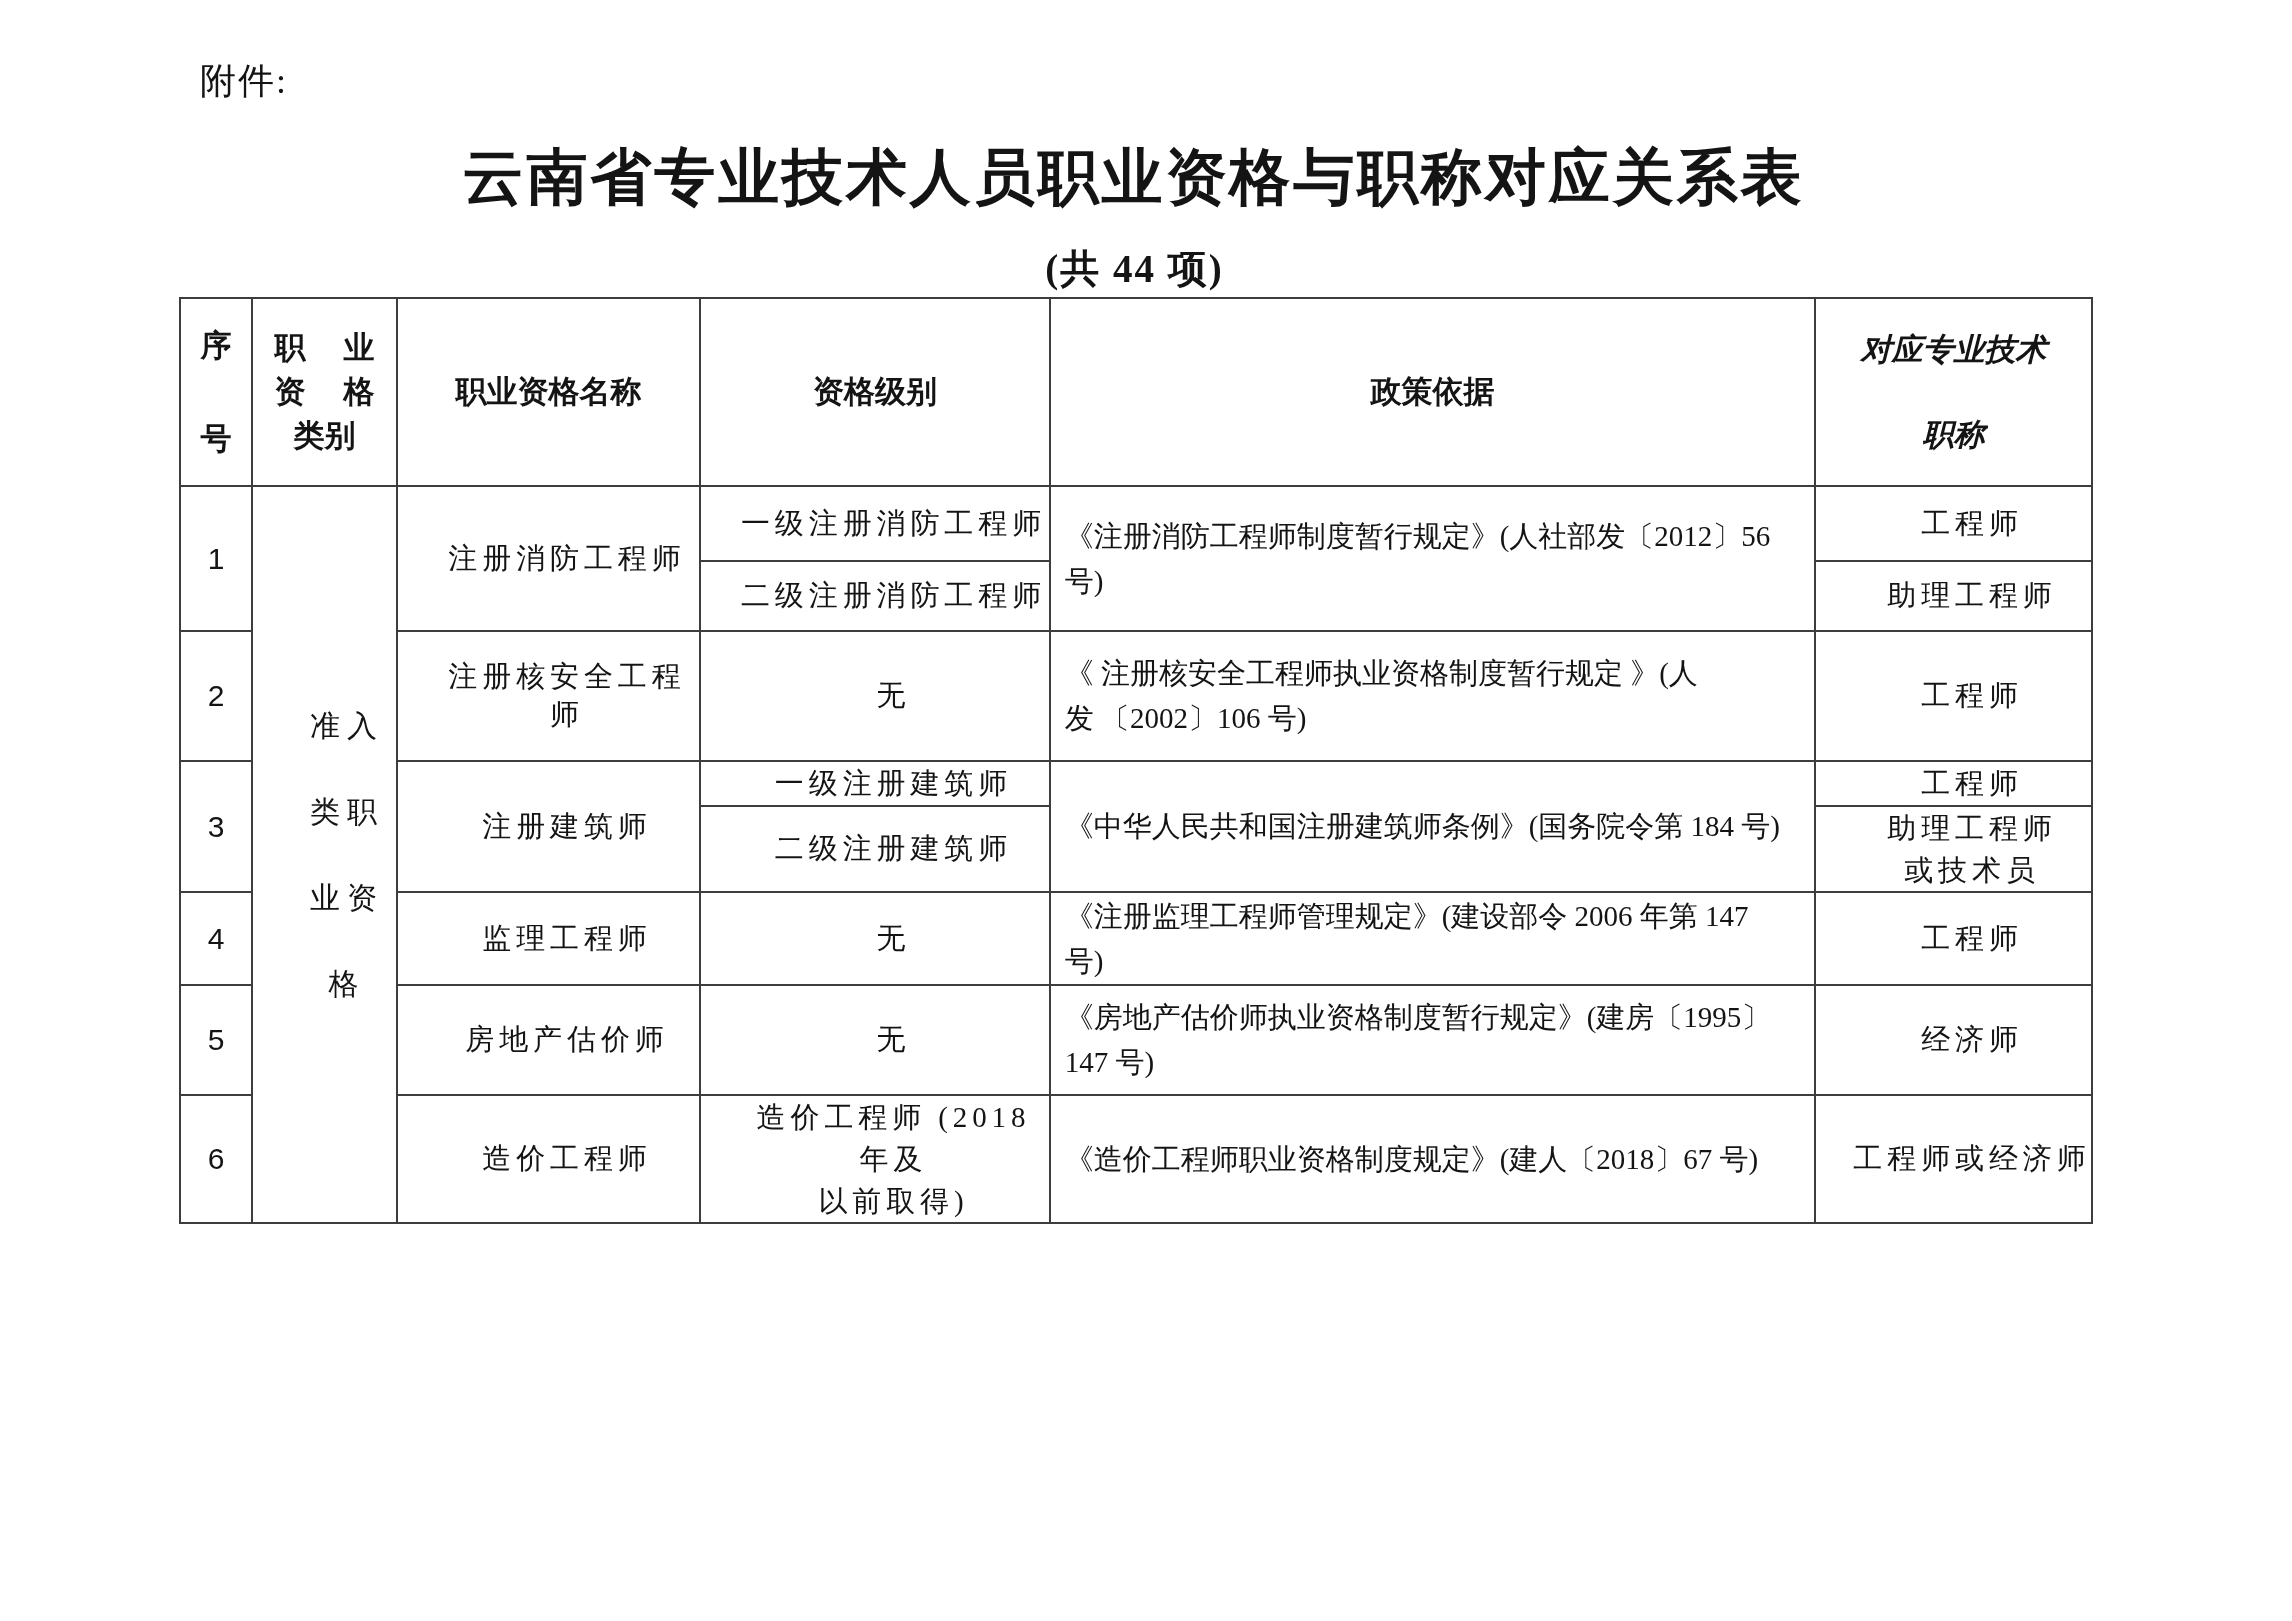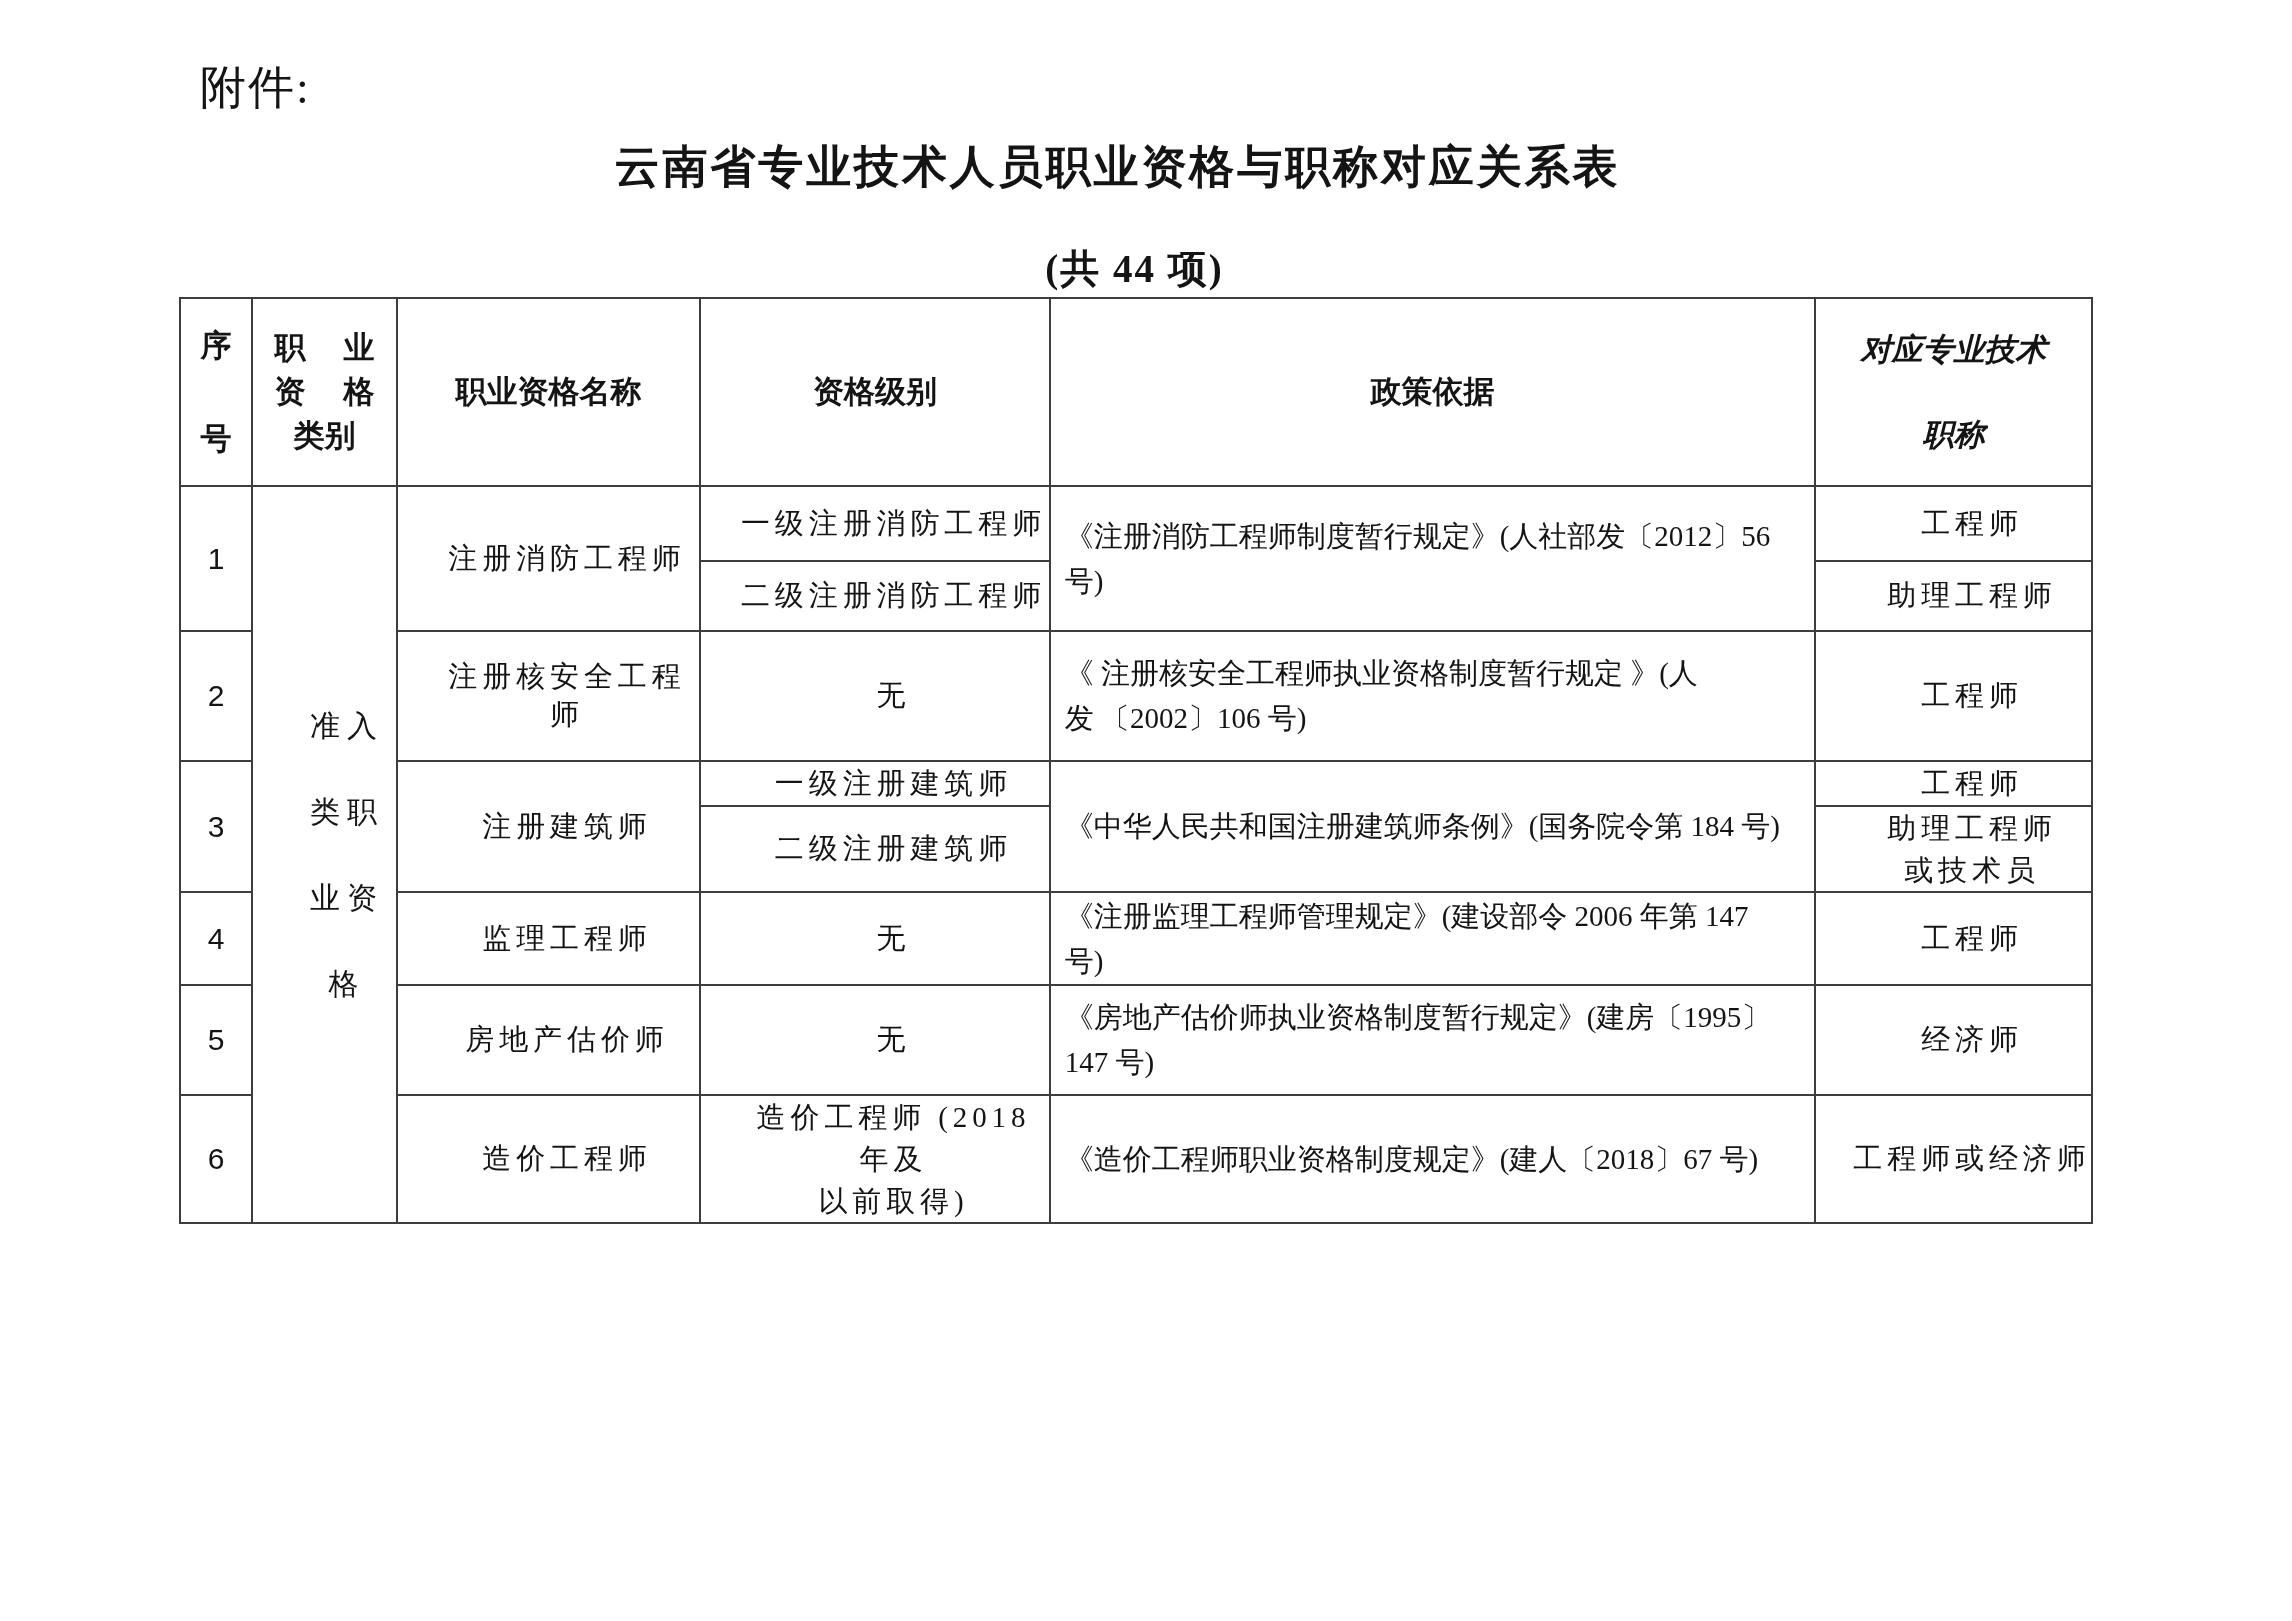--- a/index.html
+++ b/index.html
@@ -5,25 +5,25 @@
   * { margin: 0; padding: 0; box-sizing: border-box; }
   html, body { background: #ffffff; }
   body {
     width: 2293px; height: 1621px;
     position: relative;
     font-family: "Liberation Serif", serif;
     color: #141414;
   }
   .attachment {
     position: absolute; left: 200px; top: 57px;
-    font-size: 46px; letter-spacing: 2px;
+    font-size: 36px; letter-spacing: 2px;
   }
   .title {
-    position: absolute; left: 162px; top: 137px; width: 1911px;
-    text-align: center; font-size: 45px; font-weight: bold;
+    position: absolute; left: 178px; top: 137px; width: 1911px;
+    text-align: center; font-size: 61px; font-weight: bold;
     letter-spacing: 2.9px; white-space: nowrap;
   }
   .subtitle {
     position: absolute; left: 179px; top: 226px; width: 1911px;
     text-align: center; font-size: 39px; font-weight: bold;
     letter-spacing: 2px;
     margin-top: 16px;
   }
   table.qtable {
     position: absolute; left: 179px; top: 297px; width: 1911px;

